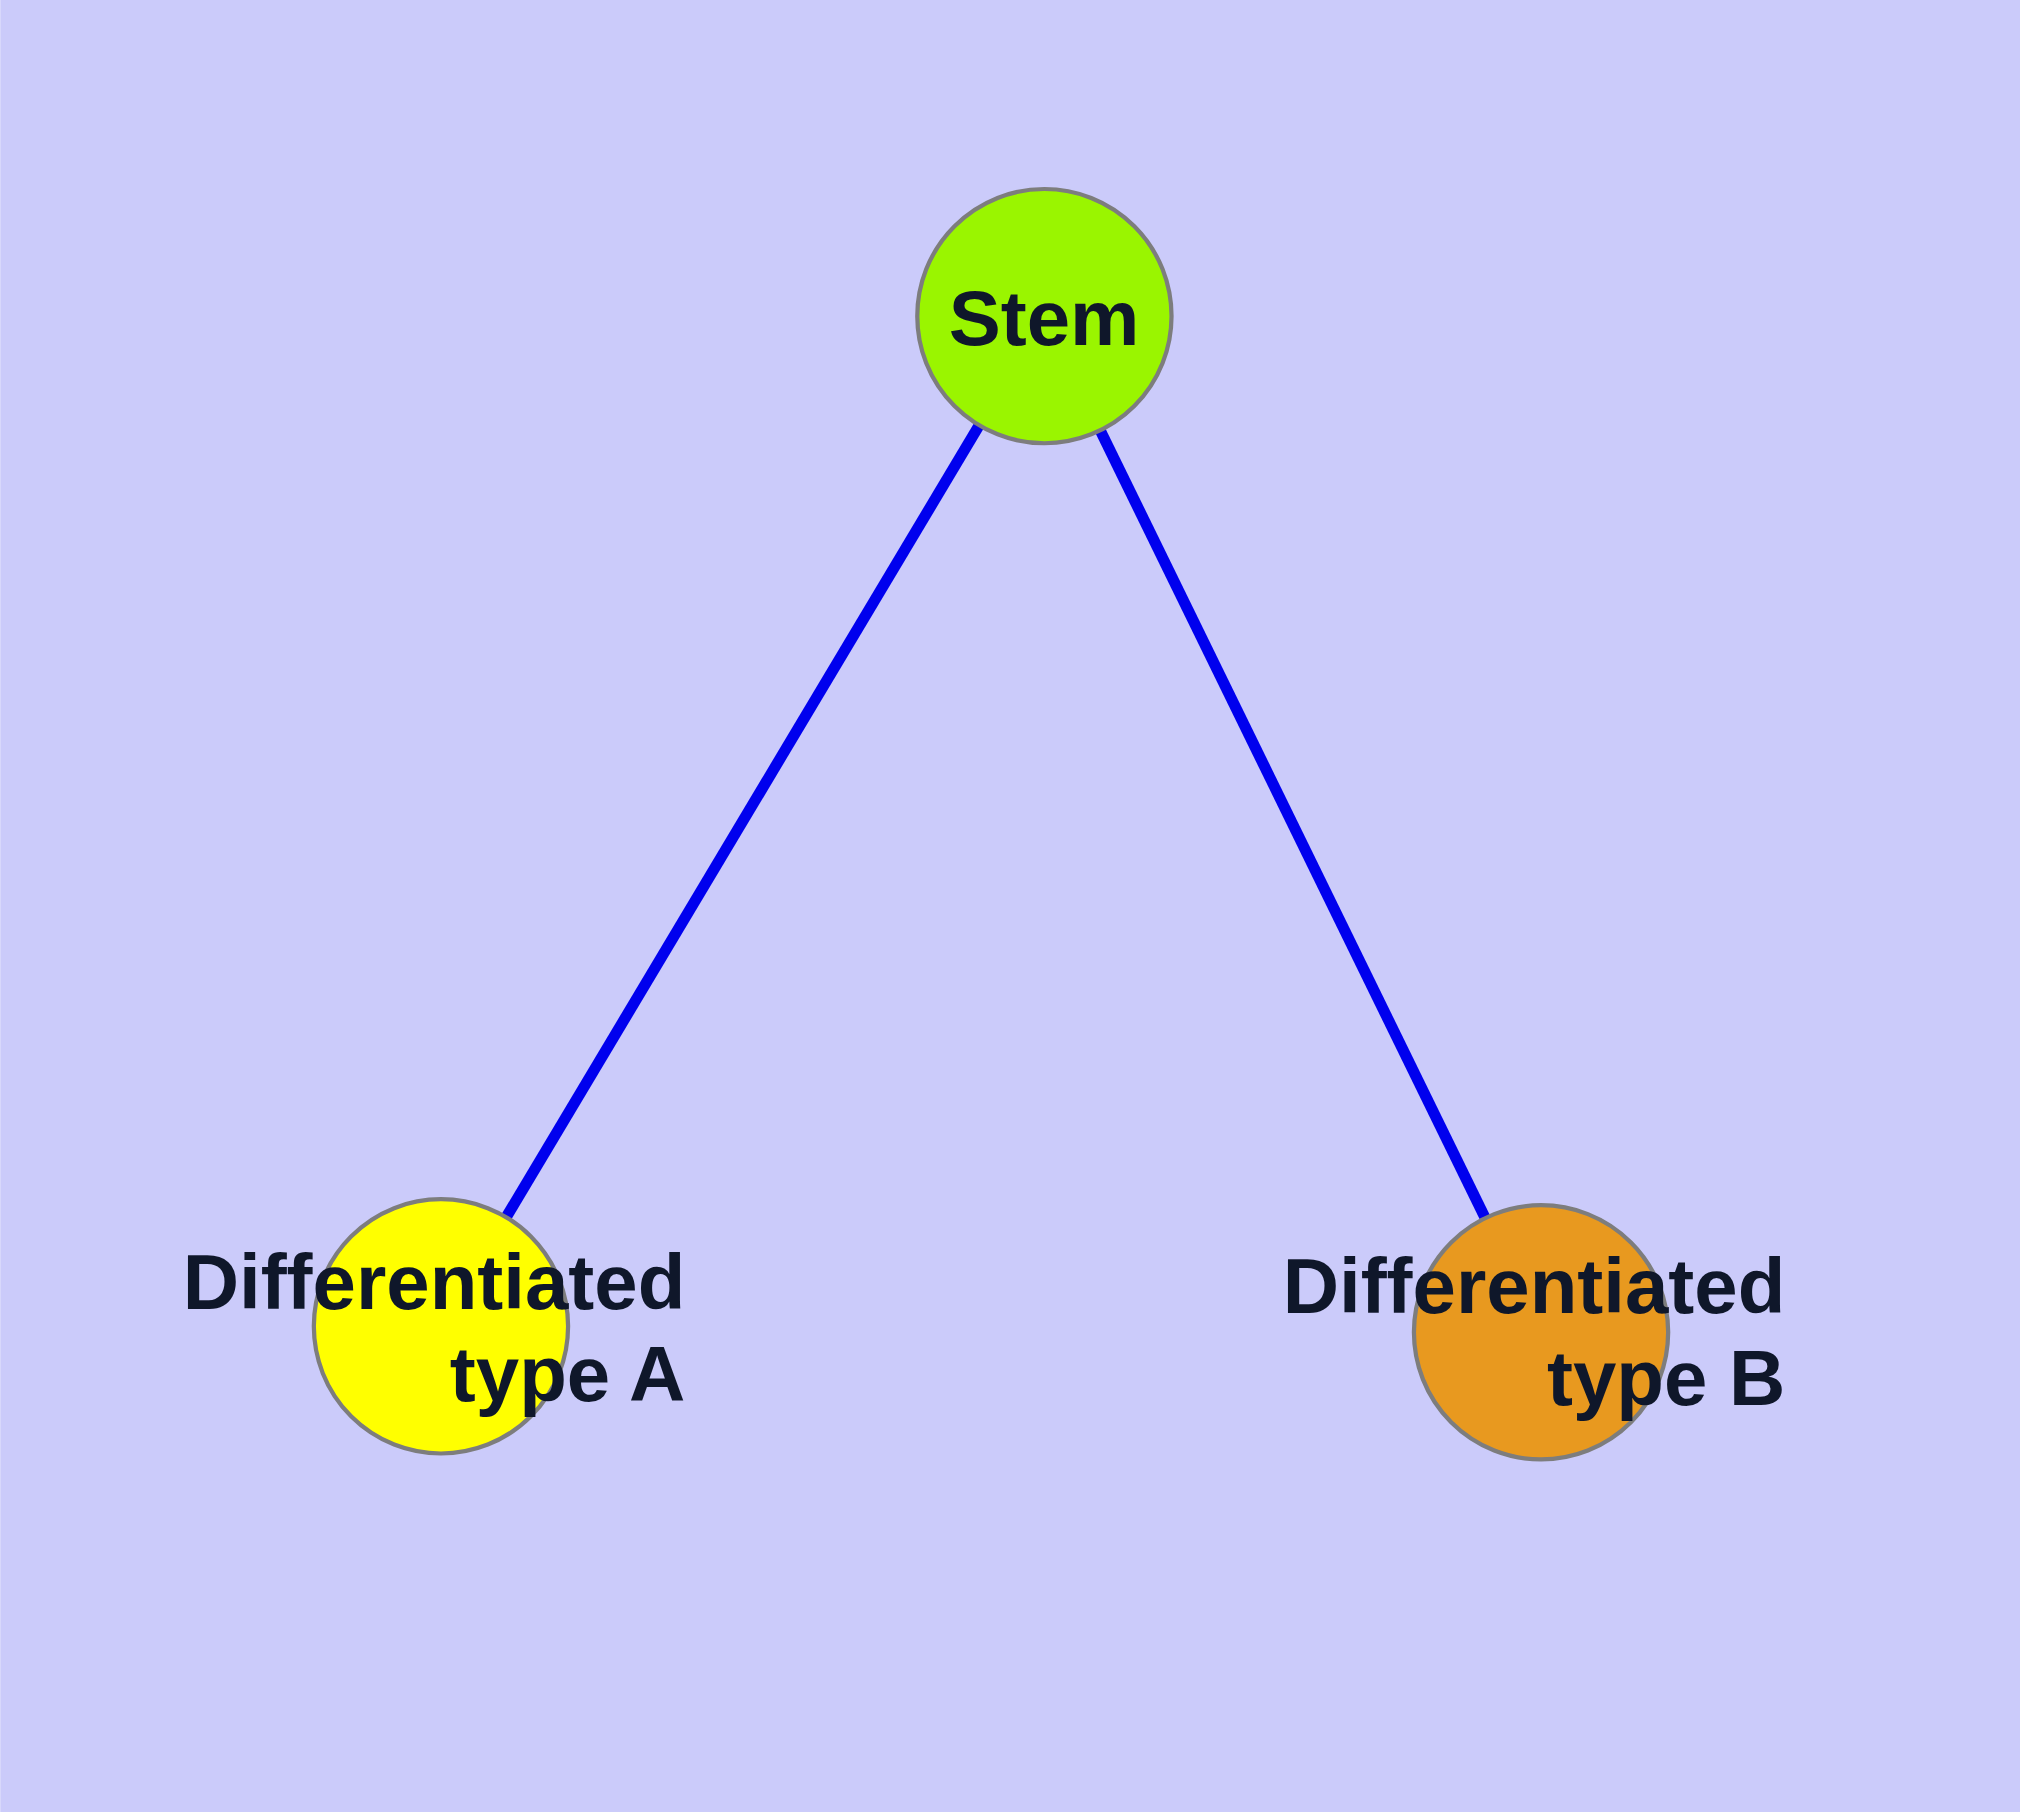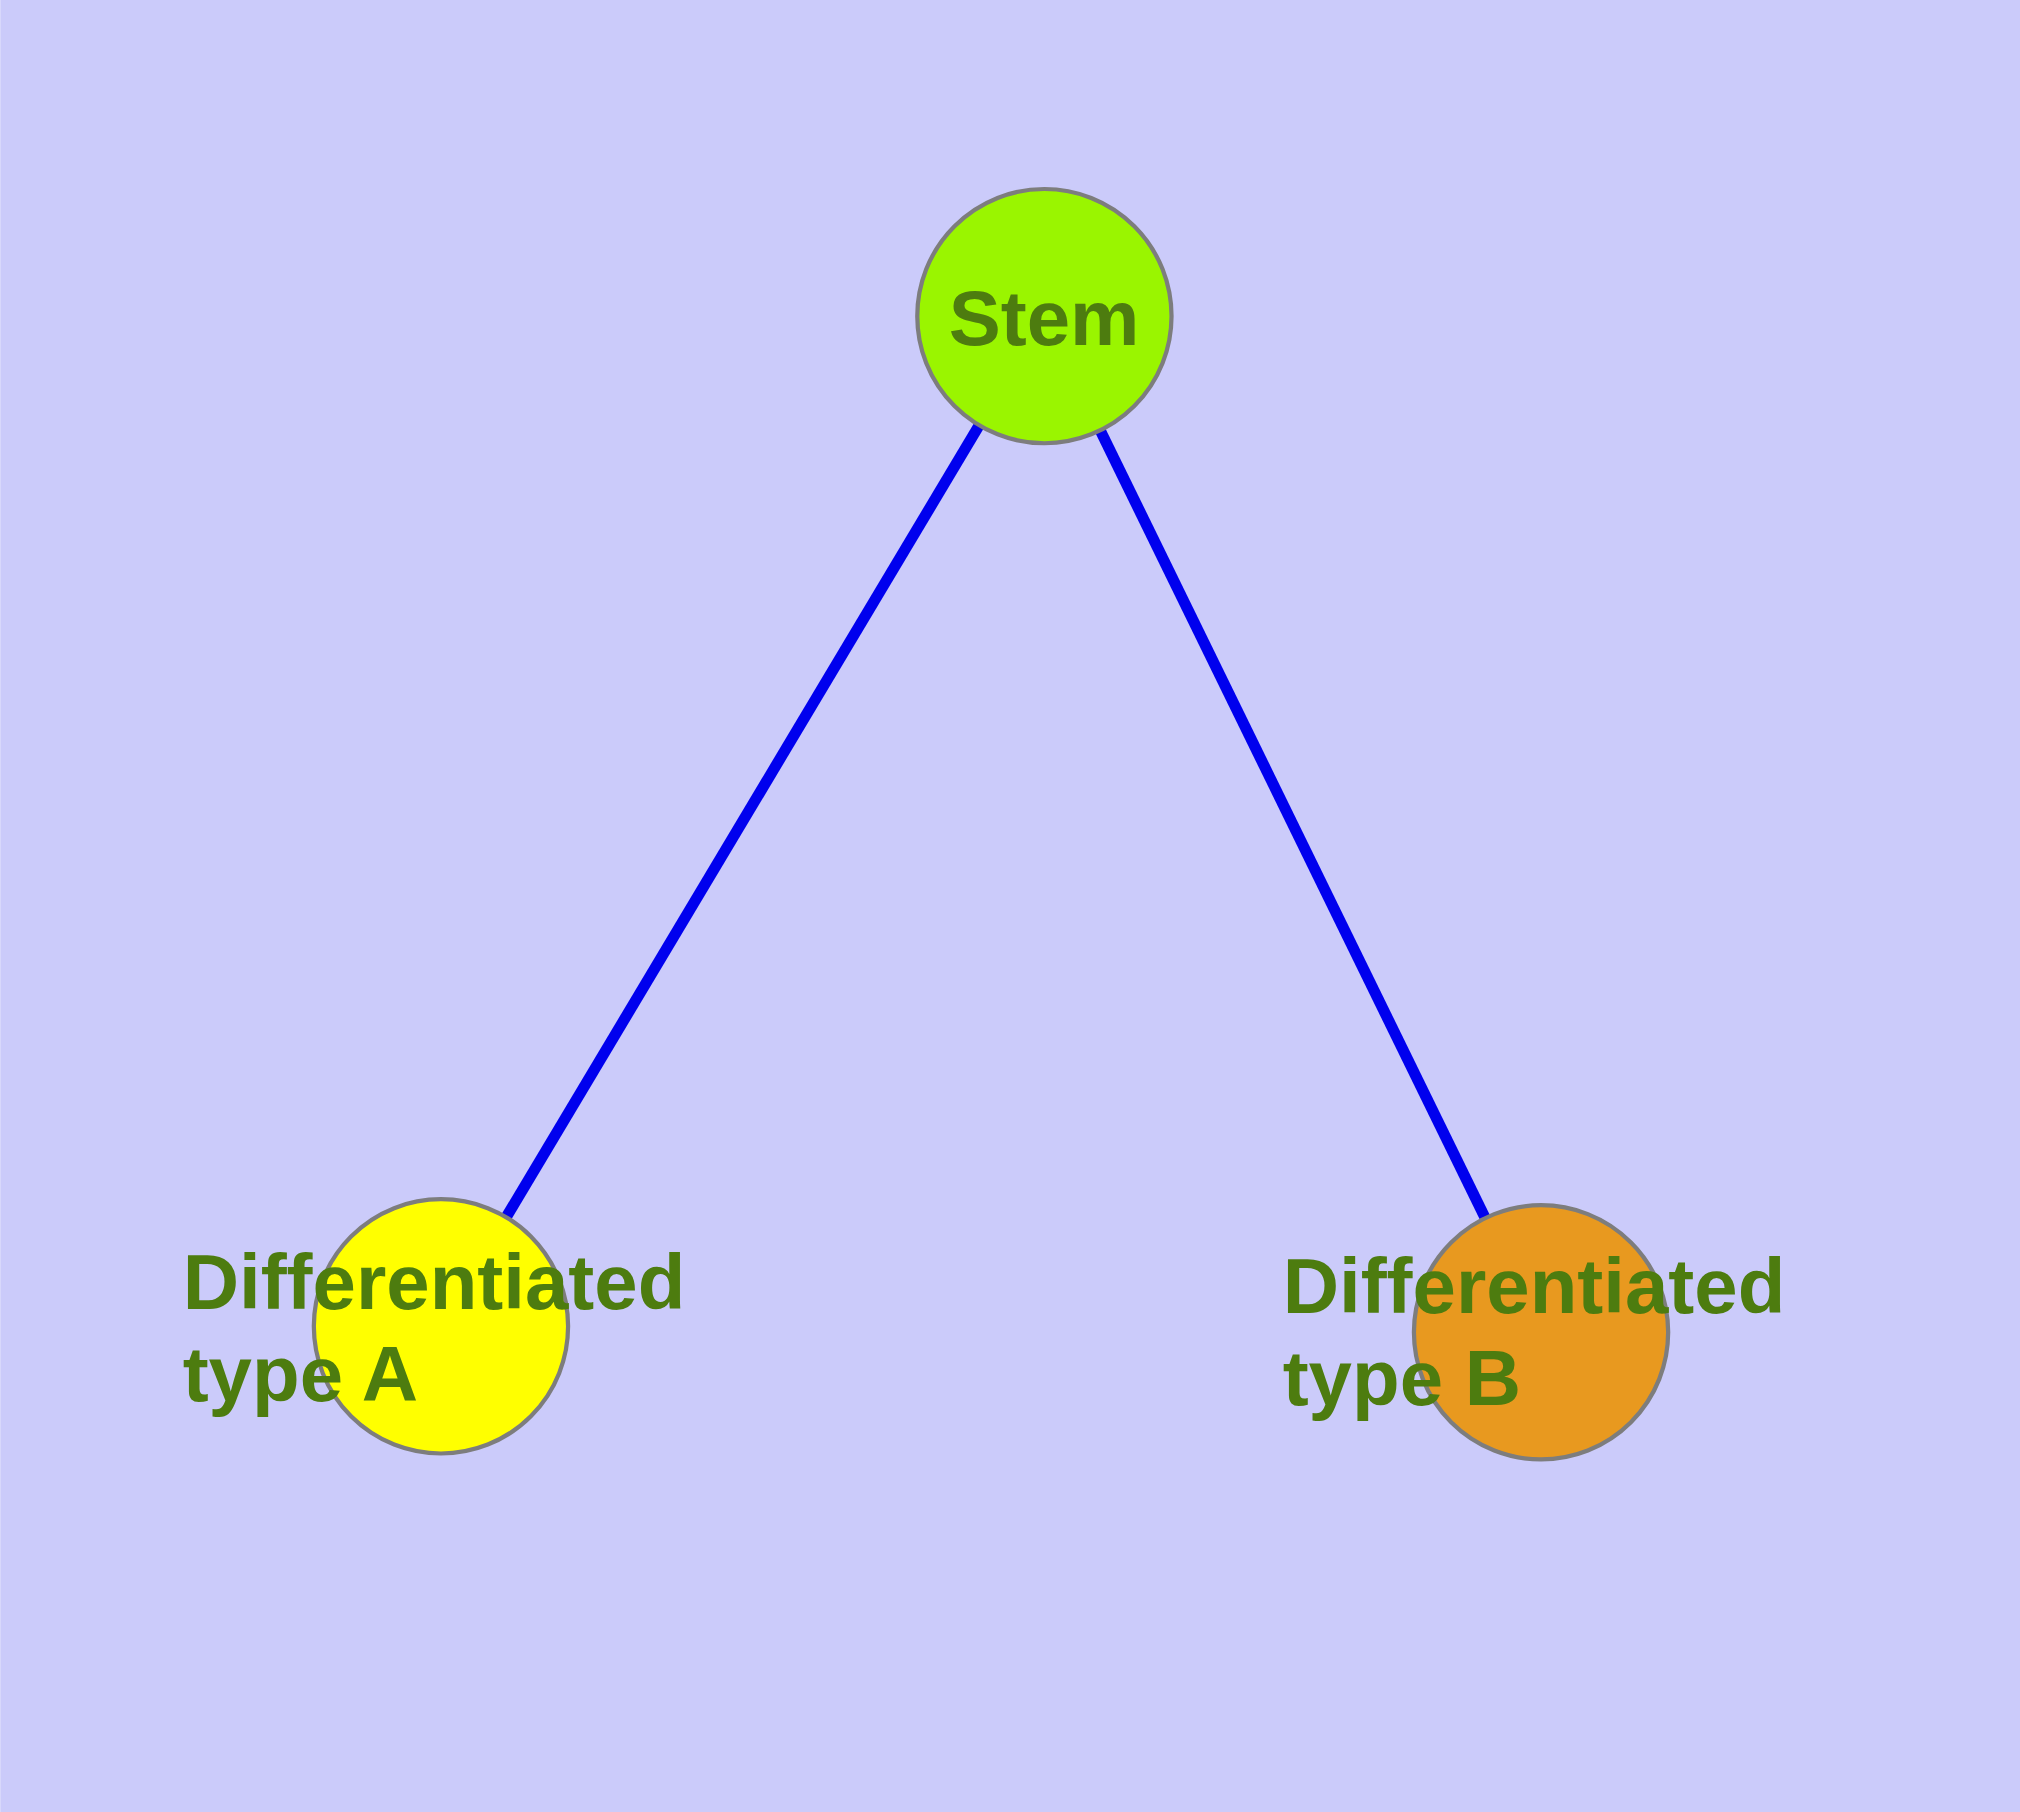--- a/index.html
+++ b/index.html
@@ -19,22 +19,22 @@
     width: 100%;
     height: 100%;
     display: block;
   }
   .node-label {
     position: absolute;
     transform: translate(-50%, -50%);
     font-weight: bold;
     font-size: 78px;
     line-height: 92px;
-    color: #4d7c0f;
-    text-align: left;
+    color: #0f172a;
+    text-align: right;
     white-space: pre-line;
     pointer-events: none;
   }
   .node-label.stem   { left: 1044px; top: 318px; }
   .node-label.type-a { left: 434px;  top: 1328px; }
   .node-label.type-b { left: 1534px; top: 1332px; }
 </style>
 </head>
 <body>
 

